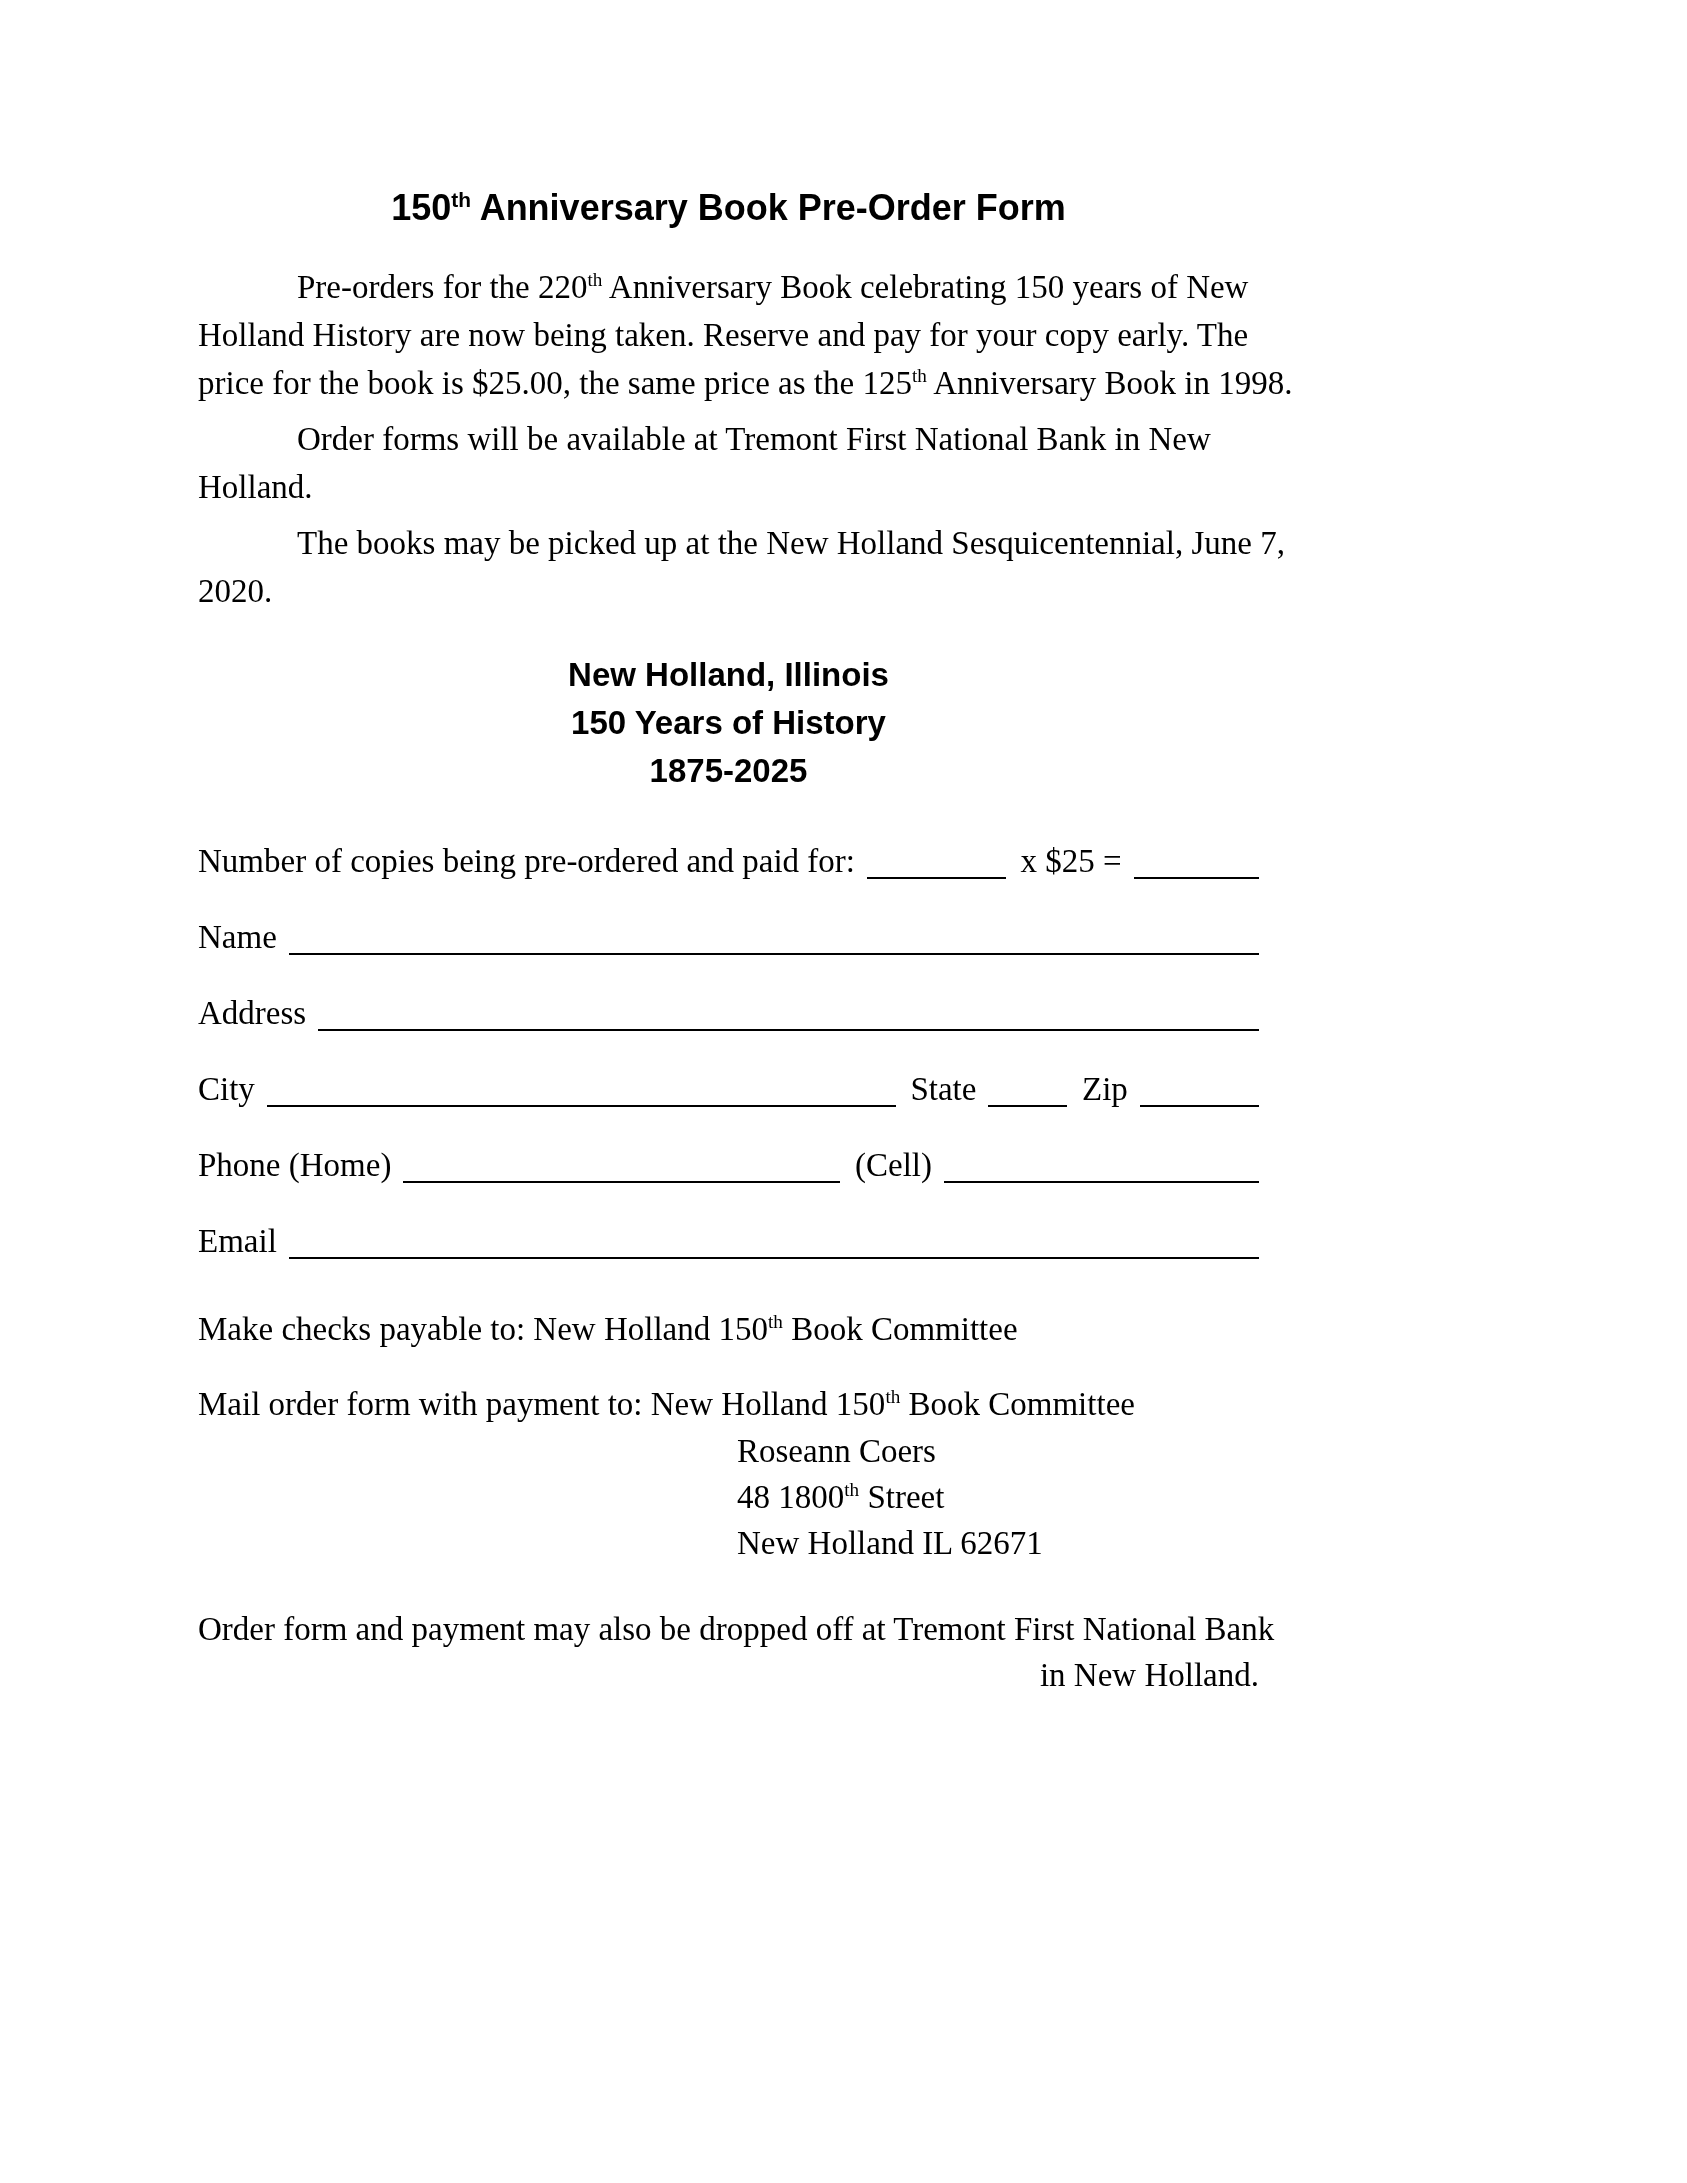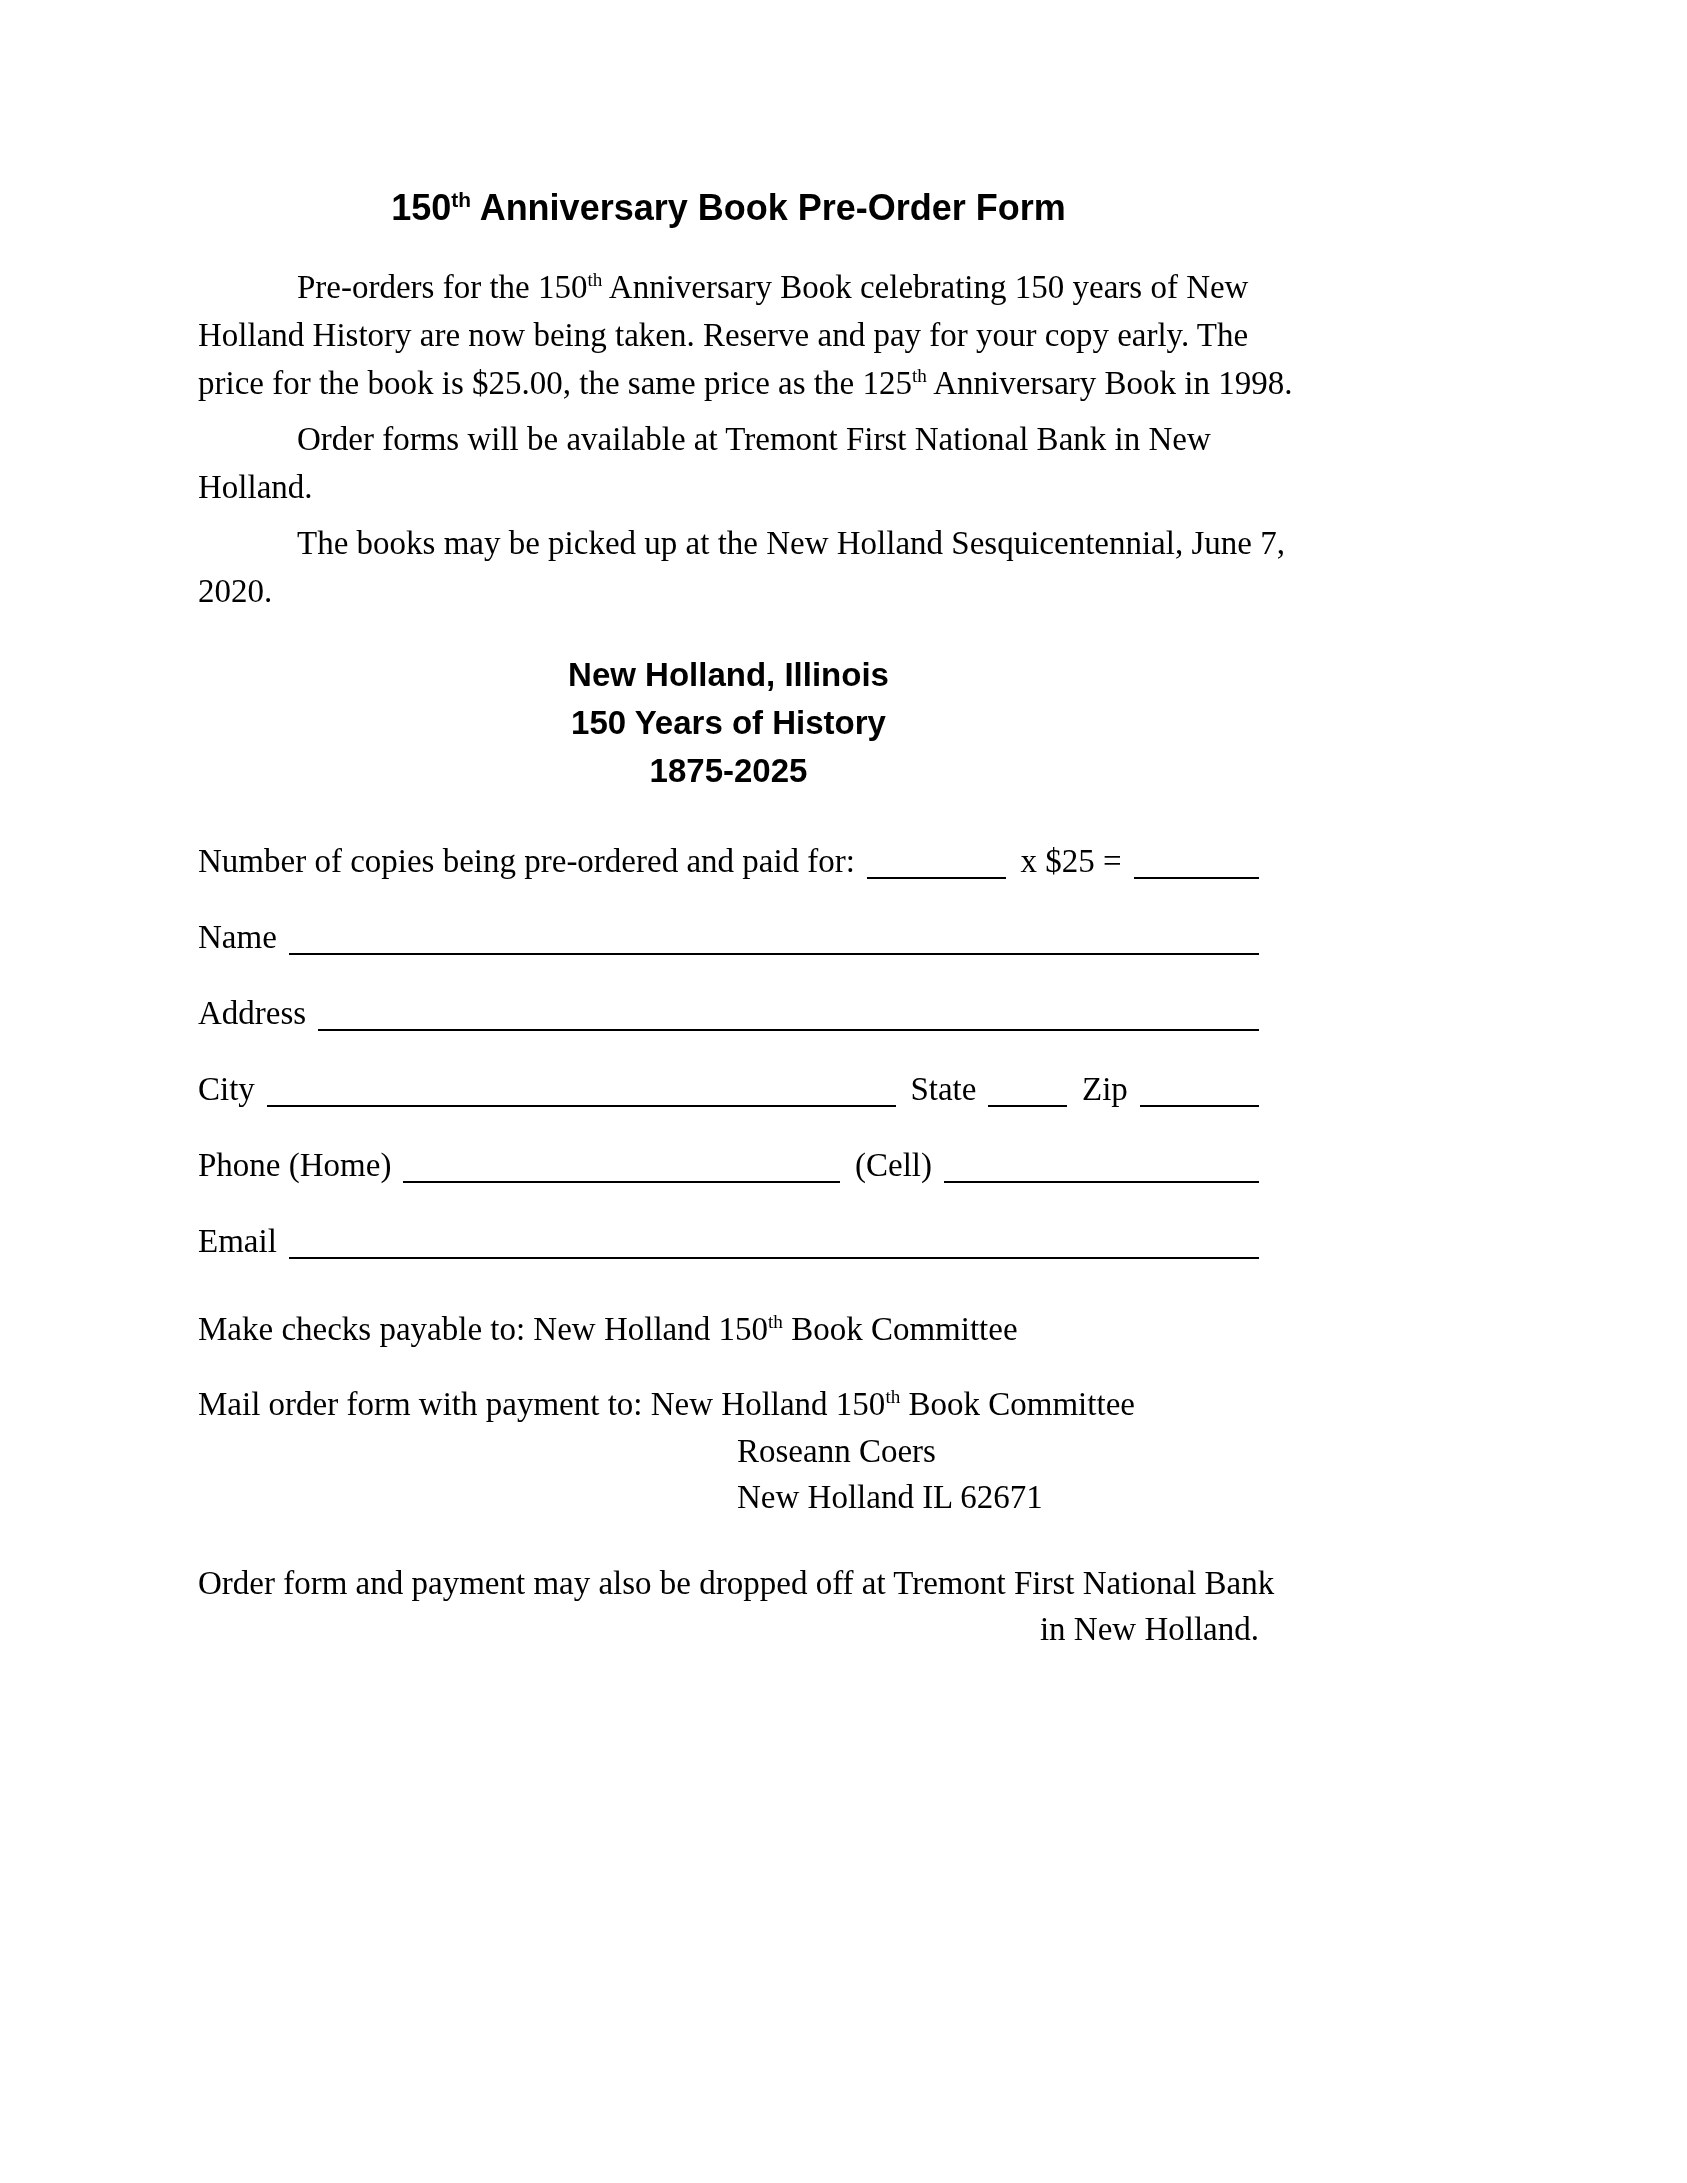--- a/index.html
+++ b/index.html
@@ -55,21 +55,21 @@
   .footer .ln{line-height:46px;}
 </style>
 </head>
 <body>
 
 <div class="page">
 
   <div class="title"><span>150</span><span class="sup">th</span><span> Anniversary Book Pre-Order Form</span></div>
 
   <div class="para">
-    <div class="ln indent"><span>Pre-orders for the 150</span><span class="sup">th</span><span> Anniversary Book celebrating 150 years of New</span></div>
+    <div class="ln indent"><span>Pre-orders for the 220</span><span class="sup">th</span><span> Anniversary Book celebrating 150 years of New</span></div>
     <div class="ln">Holland History are now being taken. Reserve and pay for your copy early. The</div>
     <div class="ln"><span>price for the book is $25.00, the same price as the 125</span><span class="sup">th</span><span> Anniversary Book in 1998.</span></div>
   </div>
 
   <div class="para">
     <div class="ln indent">Order forms will be available at Tremont First National Bank in New</div>
     <div class="ln">Holland.</div>
   </div>
 
   <div class="para">
@@ -120,20 +120,21 @@
     <span>Email</span>
     <span class="blank fill"></span>
   </div>
 
   <div class="line checks"><span>Make checks payable to: New Holland 150</span><span class="sup">th</span><span> Book Committee</span></div>
 
   <div class="line mail"><span>Mail order form with payment to: New Holland 150</span><span class="sup">th</span><span> Book Committee</span></div>
 
   <div class="mailaddr">
     <div class="addr-ln">Roseann Coers</div>
+    <div class="addr-ln"><span>48 1800</span><span class="sup">th</span><span> Street</span></div>
     <div class="addr-ln">New Holland IL 62671</div>
   </div>
 
 
   <div class="footer">
     <div class="ln">Order form and payment may also be dropped off at Tremont First National Bank</div>
     <div class="ln">in New Holland.</div>
   </div>
 
 </div>

